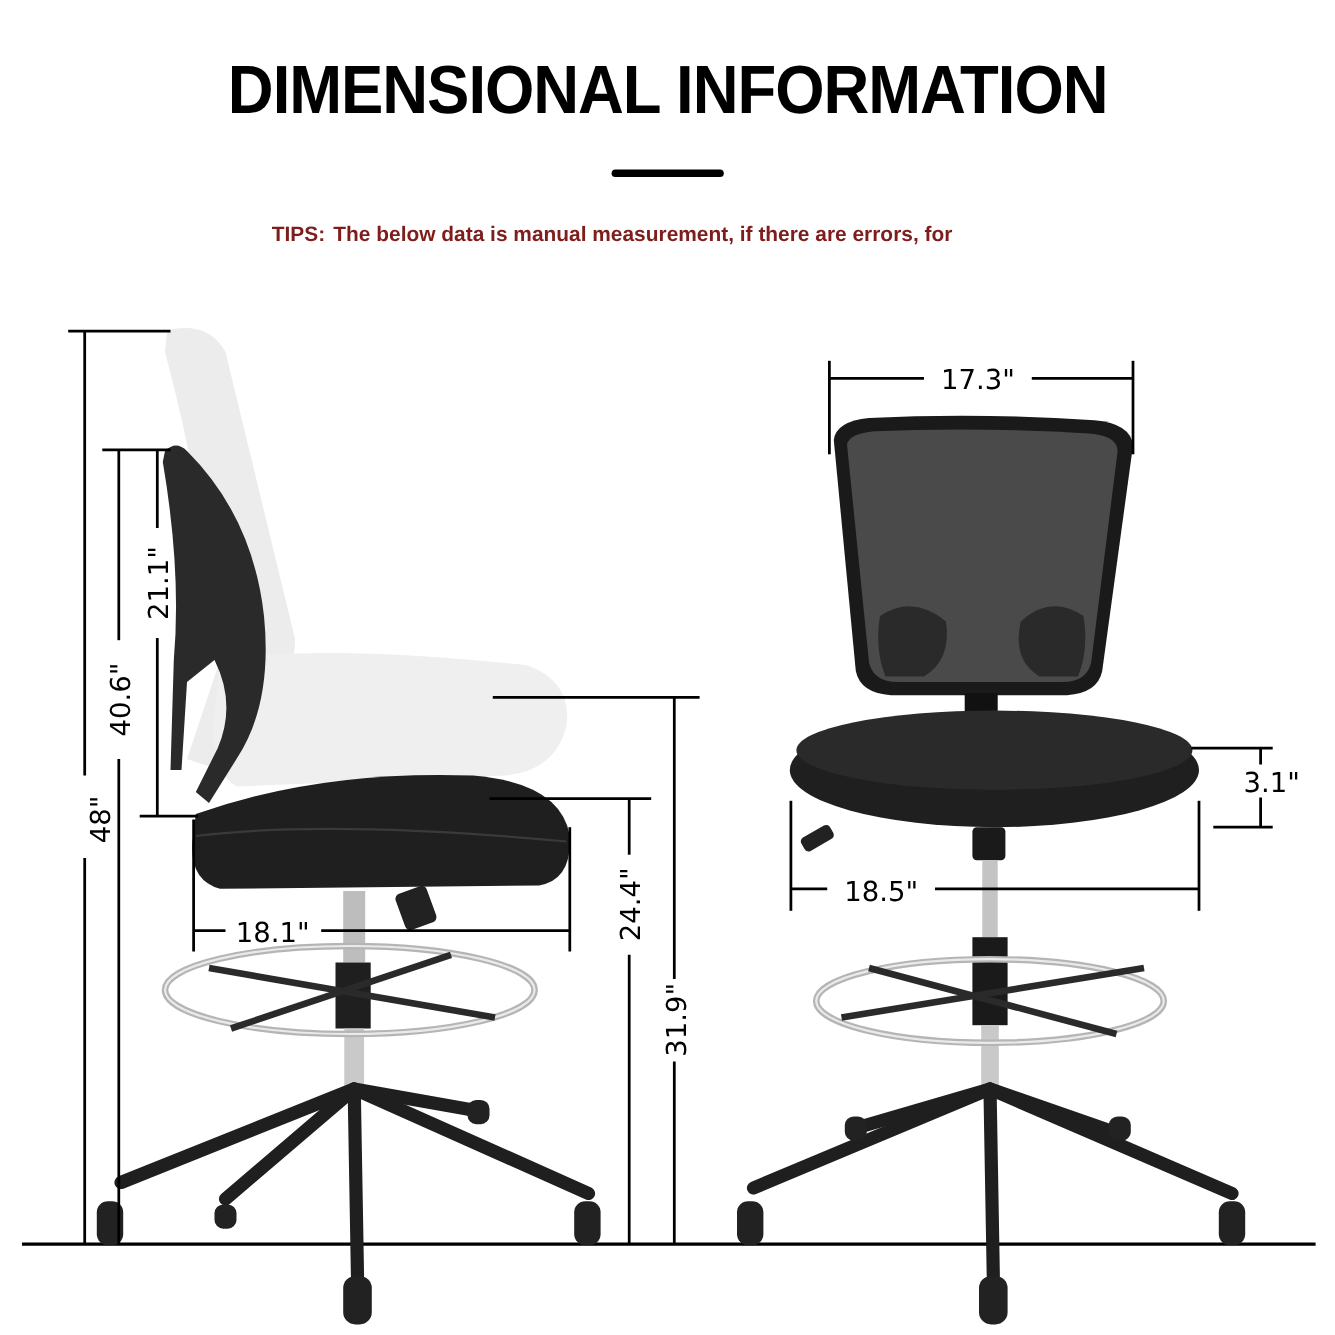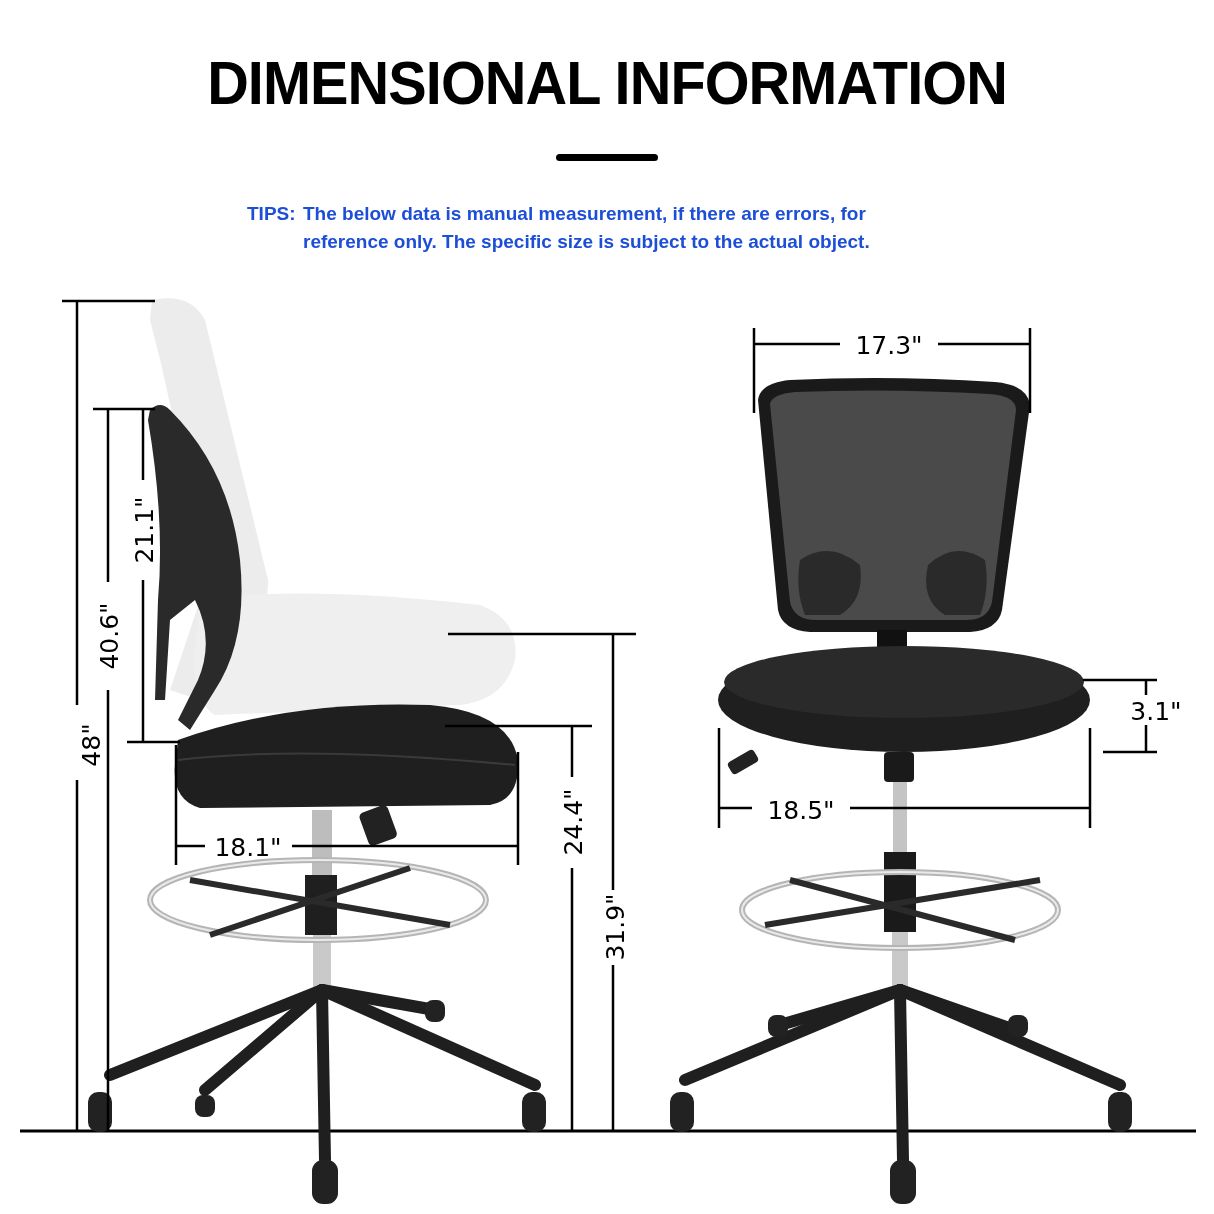--- a/index.html
+++ b/index.html
@@ -1,33 +1,32 @@
 <!DOCTYPE html>
 <html><head>
 <meta charset="utf-8">
 <style>
   html, body { margin: 0; padding: 0; background: #ffffff; }
   body { width: 1214px; height: 1214px; position: relative; overflow: hidden; font-family: "DejaVu Sans", sans-serif; }
   .title { position: absolute; left: 0; top: 52px; width: 1214px; text-align: center; font-family: "Liberation Sans", sans-serif; font-weight: bold; font-size: 62px; letter-spacing: -1px; color: #000; line-height: 1; transform: scaleX(0.93); }
   .title-underline { position: absolute; left: 556px; top: 154px; width: 102px; height: 7px; background: #000; border-radius: 4px; }
-  .tips { position: absolute; left: 247px; top: 200px; width: 760px; font-family: "Liberation Sans", sans-serif; font-weight: bold; font-size: 19px; line-height: 28px; color: #1d4ed8; }
+  .tips { position: absolute; left: 247px; top: 200px; width: 760px; font-family: "Liberation Sans", sans-serif; font-weight: bold; font-size: 19px; line-height: 28px; color: #7f1d1d; }
   .tips .tips-label { display: inline-block; width: 56px; }
   .tips .line2 { padding-left: 56px; }
   svg.diagram { position: absolute; left: 0; top: 0; }
   .dim-label { font-family: "DejaVu Sans", sans-serif; font-size: 25px; fill: #000; }
 </style>
 </head>
 <body>
 
 <div class="title">DIMENSIONAL INFORMATION</div>
 <div class="title-underline"></div>
 
 <div class="tips">
   <div><span class="tips-label">TIPS:</span><span>The below data is manual measurement, if there are errors, for</span></div>
-  <div class="line2">reference only. The specific size is subject to the actual object.</div>
 </div>
 
 <svg class="diagram" width="1214" height="1214" viewBox="0 0 1214 1214">
 
   <line x1="20" y1="1131" x2="1196" y2="1131" stroke="#000" stroke-width="3"></line>
 
   <g>
 
     <path d="M152,300 Q190,292 205,320 L268,580 Q270,610 240,640 L200,700 L170,690 L200,600 Q185,450 150,320 Z" fill="#ececec"></path>
 

